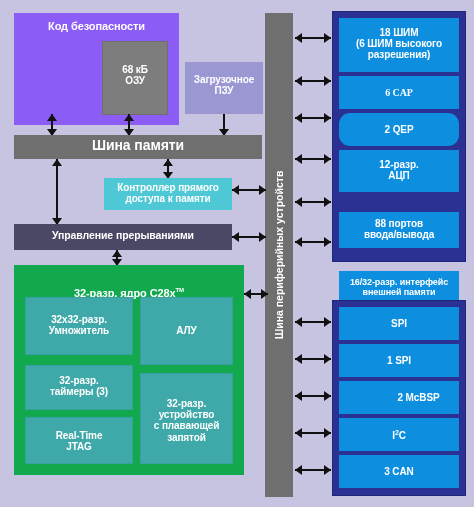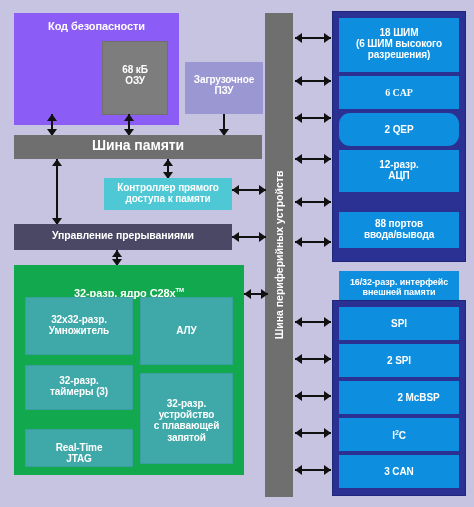--- a/index.html
+++ b/index.html
@@ -189,21 +189,21 @@
       <div class="lbl" style="top:16px;">32x32-разр.
 Умножитель</div>
     </div>
     <div class="box sub" style="left:126px;top:32px;width:93px;height:68px;">
       <div class="lbl" style="top:27px;">АЛУ</div>
     </div>
     <div class="box sub" style="left:11px;top:100px;width:108px;height:45px;">
       <div class="lbl" style="top:9px;">32-разр.
 таймеры (3)</div>
     </div>
-    <div class="box sub" style="left:11px;top:164px;width:108px;height:38px;">
+    <div class="box sub" style="left:11px;top:152px;width:108px;height:47px;">
       <div class="lbl" style="top:12px;">Real-Time
 JTAG</div>
     </div>
     <div class="box sub" style="left:126px;top:108px;width:93px;height:91px;">
       <div class="lbl" style="top:24px;">32-разр.
 устройство
 с плавающей
 запятой</div>
     </div>
   </div>
@@ -283,21 +283,21 @@
     <div class="ashaft-h" style="left:0;right:0;"></div>
       <div class="head head-left"></div>
       <div class="head head-right"></div>
   </div>
 
   <div class="box pgroup pgroup-bot">
     <div class="pcell" style="top:6px;height:33px;">
       <div class="lbl" style="top:11px;">SPI</div>
     </div>
     <div class="pcell" style="top:43px;height:33px;">
-      <div class="lbl" style="top:11px;">2 SPI</div>
+      <div class="lbl" style="top:11px;">1 SPI</div>
     </div>
     <div class="pcell" style="top:80px;height:33px;">
       <div class="lbl" style="top:11px;margin-left:39px;">2 McBSP</div>
     </div>
     <div class="pcell" style="top:117px;height:33px;">
       <div class="lbl" style="top:11px;"><span>I</span><sup>2</sup><span>C</span></div>
     </div>
     <div class="pcell" style="top:154px;height:33px;">
       <div class="lbl" style="top:11px;">3 CAN</div>
     </div>

